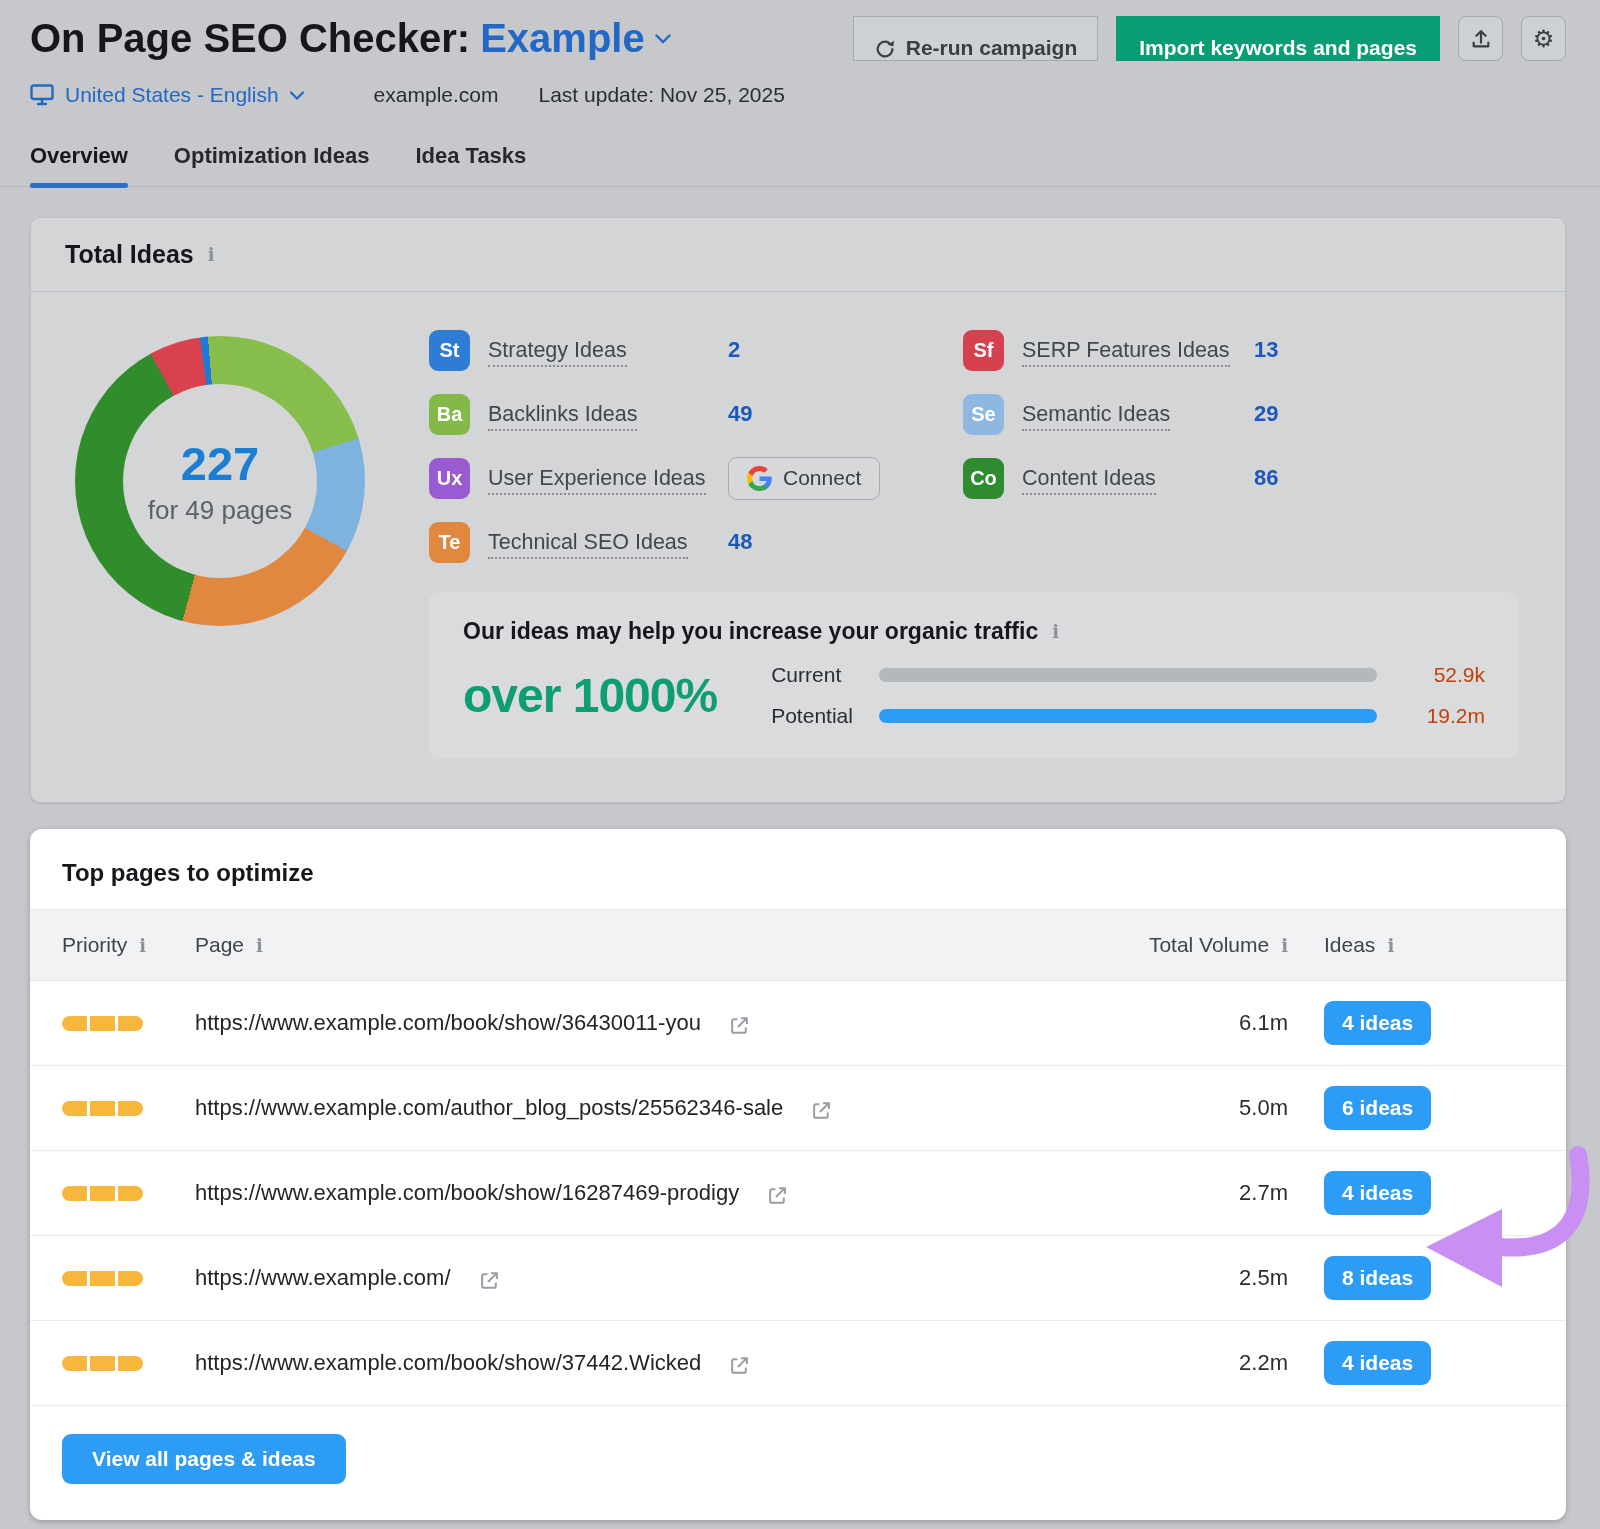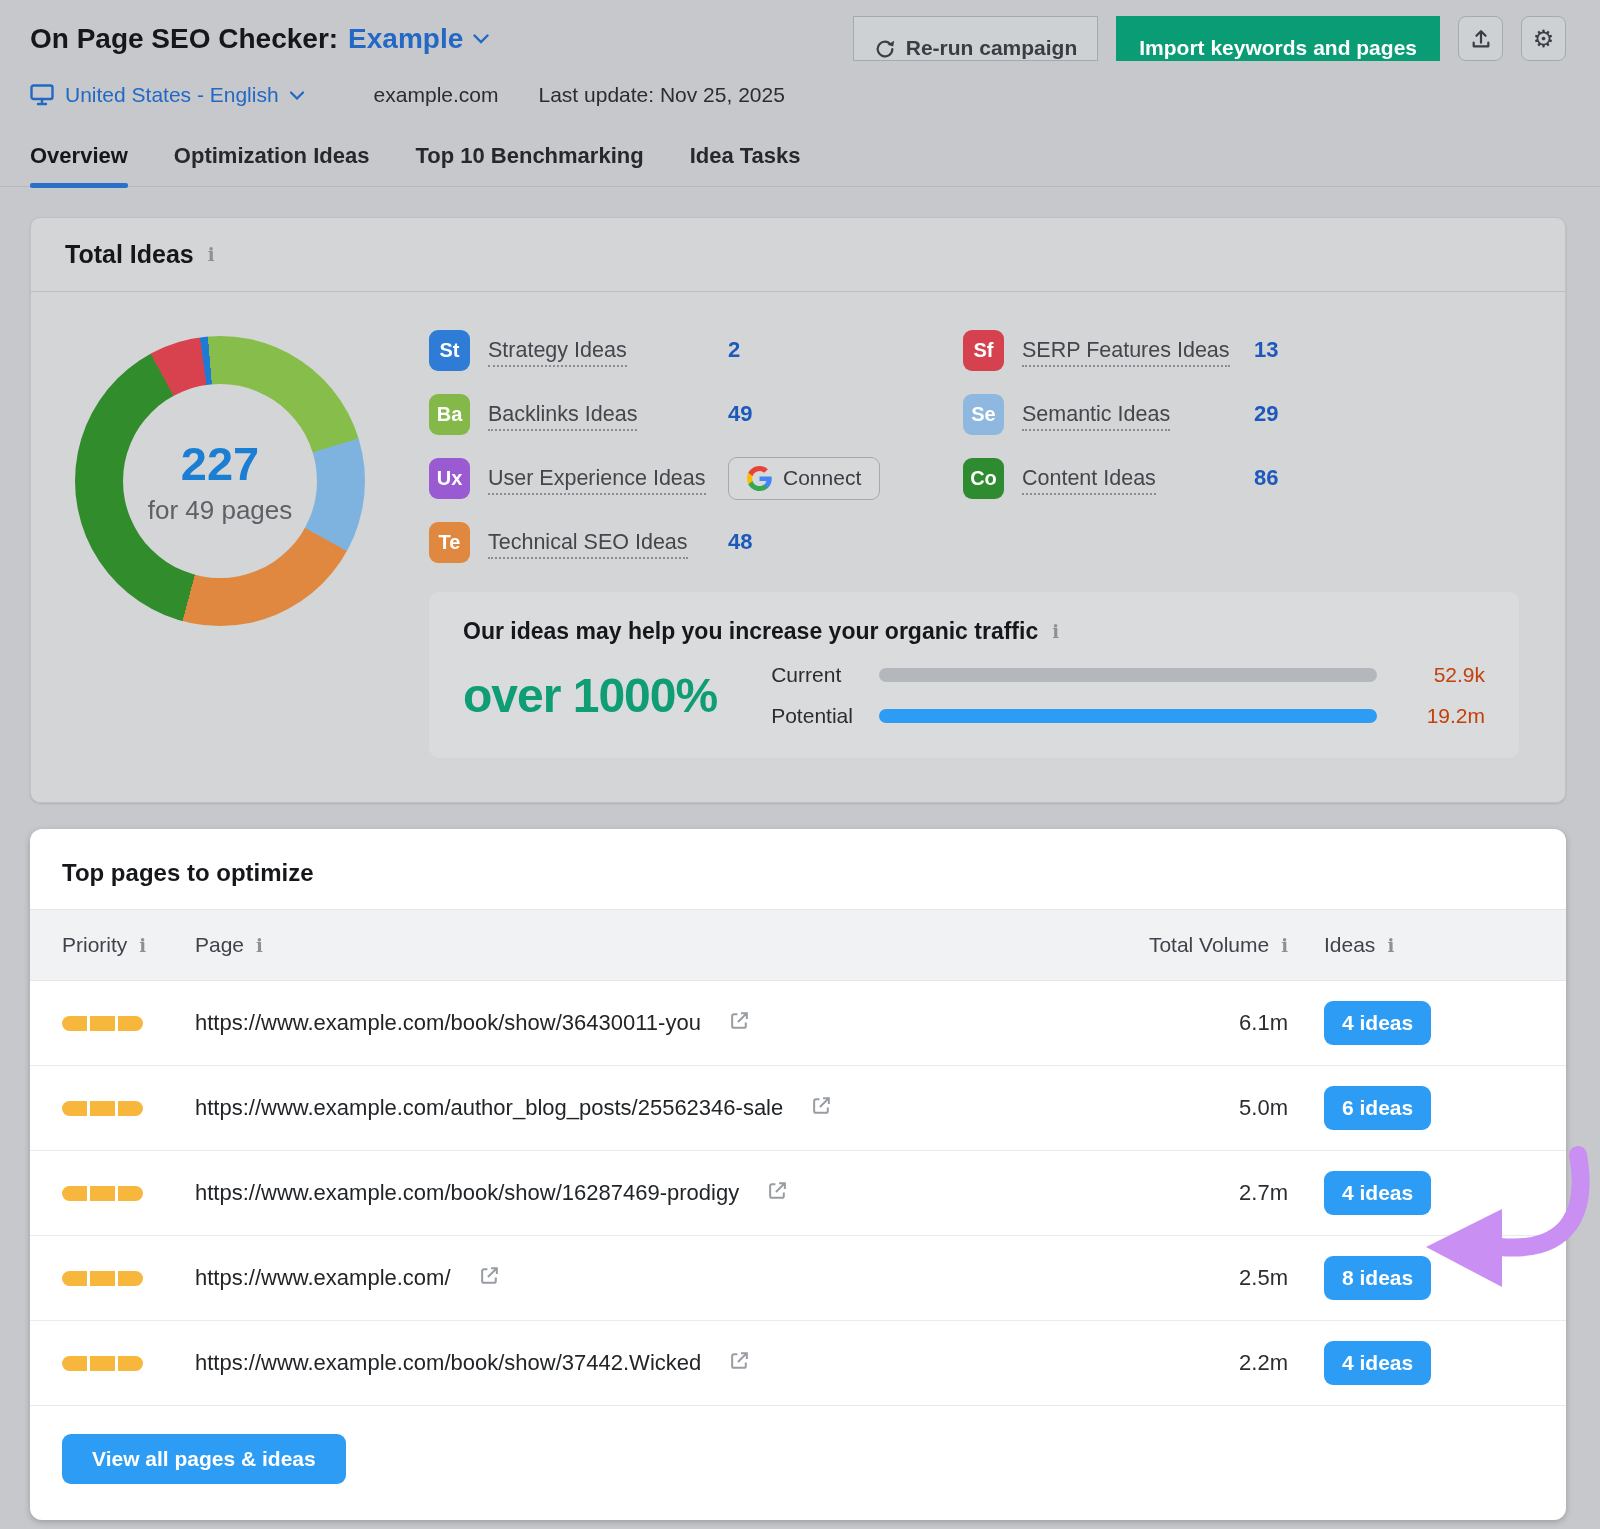--- a/index.html
+++ b/index.html
@@ -10,21 +10,21 @@
     color:#1a1c1f;
     width:1600px; height:1529px;
     overflow:hidden;
     position:relative;
   }
   .page { width:1600px; height:1529px; position:relative; }
 
   
   .hdr { padding:16px 34px 0 30px; }
   .hdr-row1 { display:flex; align-items:center; justify-content:space-between; }
-  .page-title { font-size:28px; font-weight:700; color:#15171a; display:flex; align-items:center; gap:10px; }
+  .page-title { font-size:40px; font-weight:700; color:#15171a; display:flex; align-items:center; gap:10px; }
   .proj-link { color:#2368c4; font-weight:700; display:inline-flex; align-items:center; gap:10px; cursor:pointer; }
   .hdr-actions { display:flex; align-items:center; gap:18px; }
   .btn { display:inline-flex; align-items:flex-end; gap:10px; border-radius:0; font-size:21px; cursor:pointer; }
   .btn-rerun { height:45px; padding:0 20px; background:#ced1d4; border:1px solid #a6a9ae; color:#3a3e44; font-weight:600; }
   .btn-import { height:45px; padding:0 22px; background:#0a9c74; border:1px solid #0a9c74; color:#fff; font-weight:700; }
   .icon-btn { width:45px; height:45px; border-radius:8px; background:#ced1d4; border:1px solid #a6a9ae; display:flex; align-items:center; justify-content:center; cursor:pointer; color:#3a3e44; }
   .gear-glyph { font-size:24px; line-height:1; color:#3a3e44; }
 
   .hdr-row2 { display:flex; align-items:center; margin-top:22px; font-size:21px; }
   .locale { color:#2368c4; display:flex; align-items:center; gap:11px; cursor:pointer; }
@@ -84,21 +84,21 @@
   .tp-grid { display:grid; grid-template-columns:133px minmax(0,1fr) 180px 246px; align-items:center; padding:0 32px; }
   .tp-head { background:#f1f2f4; border-top:1px solid #e4e6e9; border-bottom:1px solid #e4e6e9; height:72px; font-size:21px; color:#3f434a; }
   .th-cell { display:flex; align-items:center; gap:12px; }
   .th-right { justify-content:flex-end; }
   .th-ideas { padding-left:36px; }
   .tp-row { height:85px; border-bottom:1px solid #e9ebee; }
   .prio-bars { display:flex; gap:3px; }
   .prio-seg { width:25px; height:15px; background:#f6b73c; }
   .prio-seg:first-child { border-radius:8px 0 0 8px; }
   .prio-seg:last-child { border-radius:0 8px 8px 0; }
-  .url-cell { display:flex; align-items:flex-start; gap:28px; font-size:22px; color:#222528; overflow:hidden; }
+  .url-cell { display:flex; align-items:flex-end; gap:28px; font-size:22px; color:#222528; overflow:hidden; }
   .vol-cell { text-align:right; font-size:22px; color:#2a2d31; }
   .ideas-cell { padding-left:36px; }
   .btn-ideas { background:#2d9cf4; color:#fff; font-weight:700; font-size:21px; border:none; border-radius:9px; padding:10px 18px; cursor:pointer; white-space:nowrap; }
   .tp-footer { padding:28px 32px 36px; }
   .btn-viewall { background:#2d9cf4; color:#fff; font-weight:700; font-size:21px; border:none; border-radius:9px; padding:13px 30px; cursor:pointer; }
 
   .arrow-svg { position:absolute; left:1352px; top:312px; overflow:visible; pointer-events:none; }
 
   svg.stroke-ic { display:block; }
 </style>
@@ -152,21 +152,20 @@
           </svg>
       </span>
       <span class="domain-txt">example.com</span>
       <span class="last-update">Last update: Nov 25, 2025</span>
     </div>
   </div>
 
   <div class="tabs">
     <div class="tab active">Overview</div>
     <div class="tab">Optimization Ideas</div>
-    <div class="tab">Top 10 Benchmarking</div>
     <div class="tab">Idea Tasks</div>
   </div>
 
   <section class="card card-gray">
     <div class="ti-header">
       <span>Total Ideas</span>
       <span class="info-i">i</span>
     </div>
     <div class="ti-body">
       <div class="donut-wrap">

